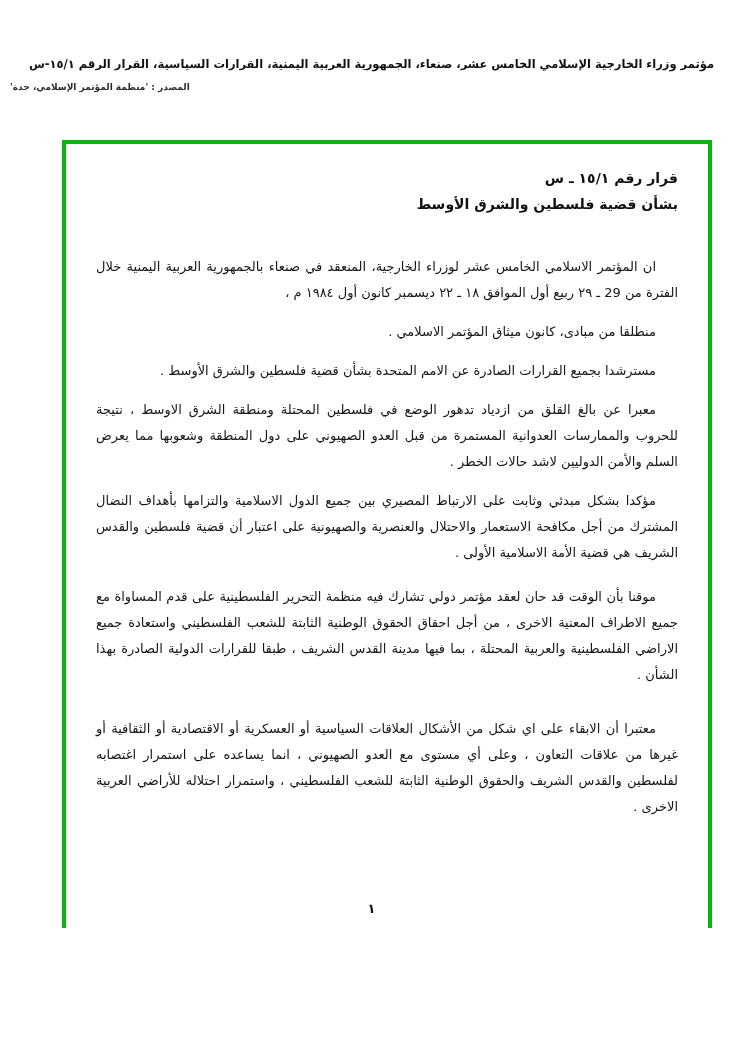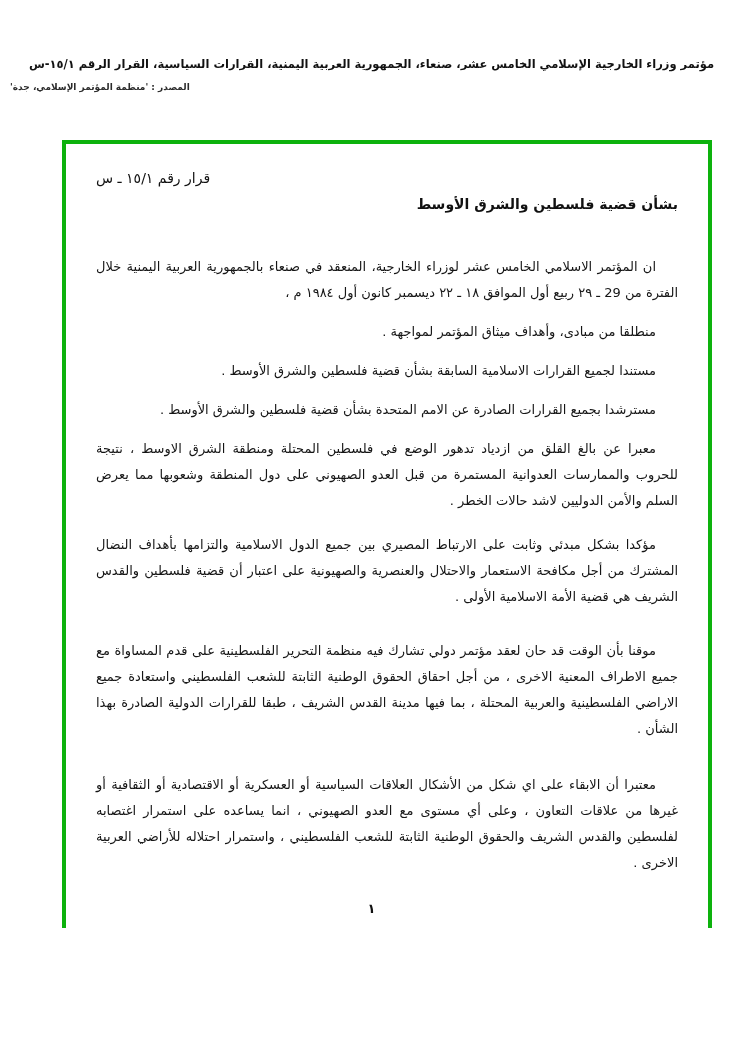--- a/index.html
+++ b/index.html
@@ -52,22 +52,22 @@
     top: 140px;
     left: 62px;
     width: 650px;
     height: 882px;
     border: 4px solid #0db20d;
     background: #ffffff;
     padding: 22px 30px 10px 30px;
   }
 
   .doc-title {
-    text-align: left;
-    font-weight: normal;
+    text-align: right;
+    font-weight: bold;
     font-size: 14px;
     margin-top: 4px;
     color: #111111;
   }
 
   .doc-subtitle {
     text-align: right;
     font-weight: bold;
     font-size: 14px;
     margin-top: 10px;
@@ -113,22 +113,21 @@
   <div class="header-line2">المصدر : 'منظمة المؤتمر الإسلامي، جدة'</div>
 
   <div class="doc-box">
 
     <div class="doc-title">قرار رقم ١٥/١ ـ س</div>
 
     <div class="doc-subtitle">بشأن قضية فلسطين والشرق الأوسط</div>
 
     <div class="doc-body">
       <p>ان المؤتمر الاسلامي الخامس عشر لوزراء الخارجية، المنعقد في صنعاء بالجمهورية العربية اليمنية خلال الفترة من 29 ـ ٢٩ ربيع أول الموافق ١٨ ـ ٢٢ ديسمبر كانون أول ١٩٨٤ م ،</p>
-      <p>منطلقا من مبادى، وأهداف ميثاق المؤتمر لمواجهة .</p>
-      <p>مستندا لجميع القرارات الاسلامية السابقة بشأن قضية فلسطين والشرق الأوسط .</p>
+      <p>منطلقا من مبادى، كانون ميثاق المؤتمر الاسلامي .</p>
       <p>مسترشدا بجميع القرارات الصادرة عن الامم المتحدة بشأن قضية فلسطين والشرق الأوسط .</p>
       <p>معبرا عن بالغ القلق من ازدياد تدهور الوضع في فلسطين المحتلة ومنطقة الشرق الاوسط ، نتيجة للحروب والممارسات العدوانية المستمرة من قبل العدو الصهيوني على دول المنطقة وشعوبها مما يعرض السلم والأمن الدوليين لاشد حالات الخطر .</p>
       <p>مؤكدا بشكل مبدئي وثابت على الارتباط المصيري بين جميع الدول الاسلامية والتزامها بأهداف النضال المشترك من أجل مكافحة الاستعمار والاحتلال والعنصرية والصهيونية على اعتبار أن قضية فلسطين والقدس الشريف هي قضية الأمة الاسلامية الأولى .</p>
       <p>موقنا بأن الوقت قد حان لعقد مؤتمر دولي تشارك فيه منظمة التحرير الفلسطينية على قدم المساواة مع جميع الاطراف المعنية الاخرى ، من أجل احقاق الحقوق الوطنية الثابتة للشعب الفلسطيني واستعادة جميع الاراضي الفلسطينية والعربية المحتلة ، بما فيها مدينة القدس الشريف ، طبقا للقرارات الدولية الصادرة بهذا الشأن .</p>
       <p>معتبرا أن الابقاء على اي شكل من الأشكال العلاقات السياسية أو العسكرية أو الاقتصادية أو الثقافية أو غيرها من علاقات التعاون ، وعلى أي مستوى مع العدو الصهيوني ، انما يساعده على استمرار اغتصابه لفلسطين والقدس الشريف والحقوق الوطنية الثابتة للشعب الفلسطيني ، واستمرار احتلاله للأراضي العربية الاخرى .</p>
     </div>
 
   </div>
 
   <div class="page-number">١</div>

